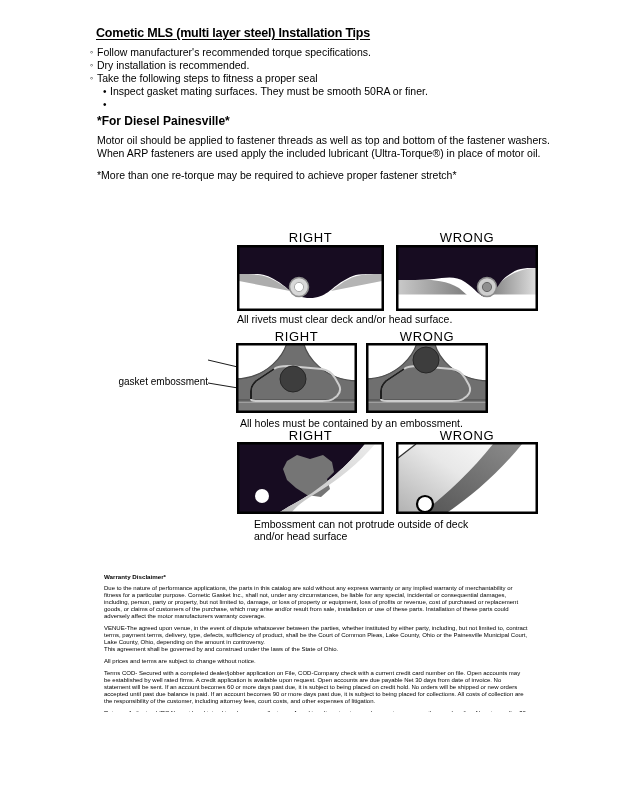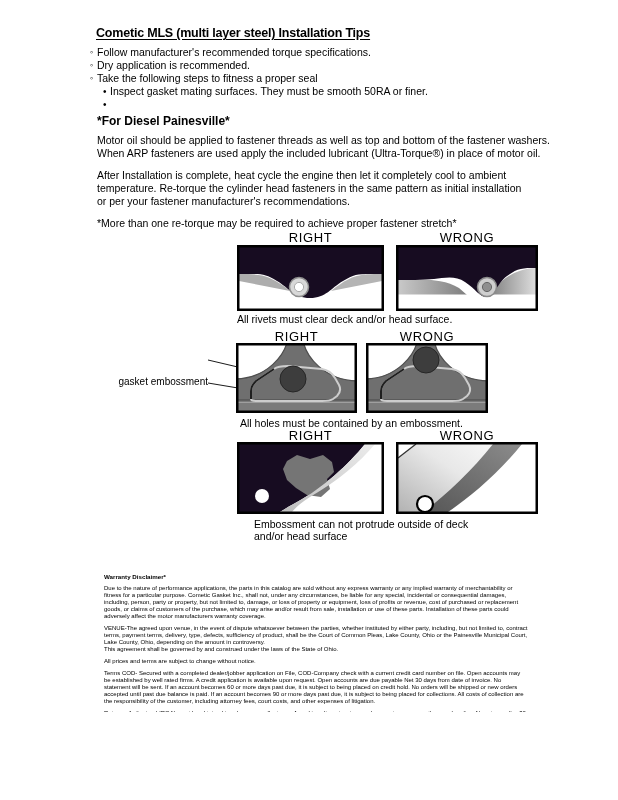--- a/index.html
+++ b/index.html
@@ -42,42 +42,39 @@
 
   <div class="title">Cometic MLS (multi layer steel) Installation Tips</div>
 
   <div class="bullets">
     <div class="brow">
       <span class="mk">◦</span>
       <span>Follow manufacturer's recommended torque specifications.</span>
     </div>
     <div class="brow">
       <span class="mk">◦</span>
-      <span>Dry application is recommended.</span>
+      <span>Dry installation is recommended.</span>
     </div>
     <div class="brow">
       <span class="mk">◦</span>
       <span>Take the following steps to fitness a proper seal</span>
     </div>
     <div class="brow sub">
       <span class="mk">•</span>
       <span>Inspect gasket mating surfaces.  They must be smooth 50RA or finer.</span>
     </div>
     <div class="brow sub">
       <span class="mk">•</span>
     </div>
   </div>
 
   <div class="diesel">
     <h2>*For Diesel Painesville*</h2>
     <p>Motor oil should be applied to fastener threads as well as top and bottom of the fastener washers.
 When ARP fasteners are used apply the included lubricant (Ultra-Torque®) in place of motor oil.</p>
-    <p>After Installation is complete, heat cycle the engine then let it completely cool to ambient
-temperature. Re-torque the cylinder head fasteners in the same pattern as initial installation
-or per your fastener manufacturer's recommendations.</p>
     <p>*More than one re-torque may be required to achieve proper fastener stretch*</p>
   </div>
 
   <div class="dlabel" style="left:237px;top:230px;width:147px;">RIGHT</div>
   <div class="dlabel" style="left:396px;top:230px;width:142px;">WRONG</div>
 
   <div class="dbox" style="left:237px;top:245px;width:147px;height:66px;">
     <svg viewBox="0 0 147 66">
       <rect x="0" y="0" width="147" height="66" fill="#fff"></rect>
       <path d="M2,29 C25,29 31,30 48,42 L53,46 L2,36 Z" fill="#adadad"></path>

